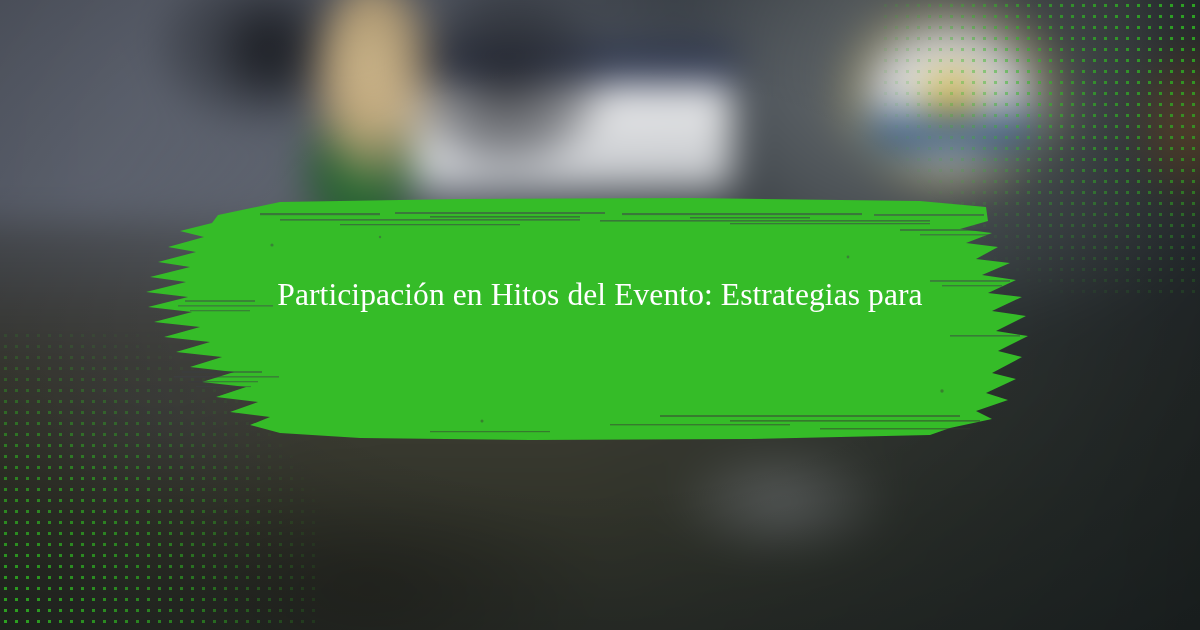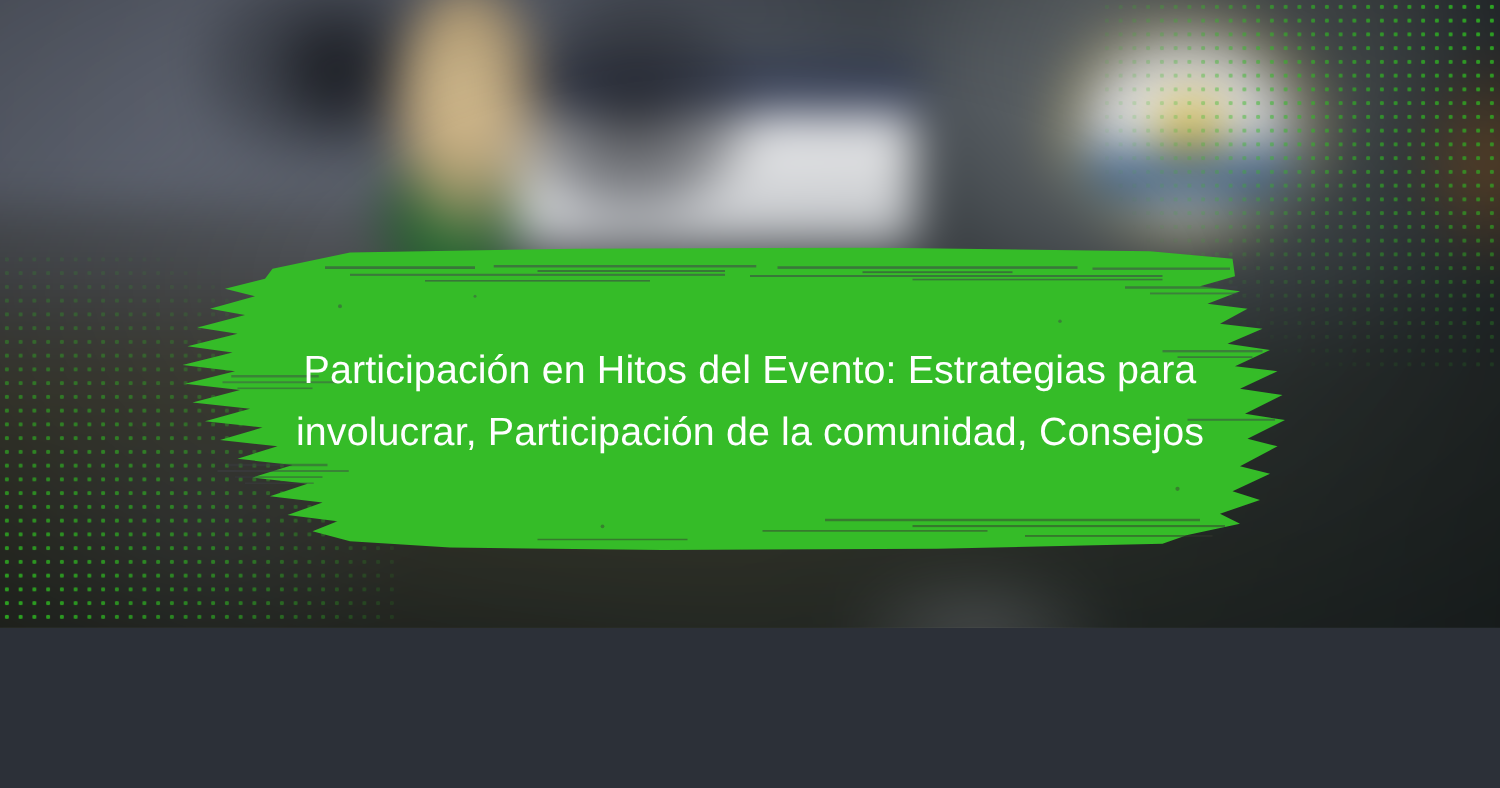--- a/index.html
+++ b/index.html
@@ -1,21 +1,21 @@
 <!DOCTYPE html>
 <html><head>
 <meta charset="utf-8">
 <style>
   html,body{margin:0;padding:0;}
   body{
     width:1200px;height:630px;overflow:hidden;
     font-family:"Liberation Sans", sans-serif;
     background:#2c3038;
   }
-  #card{position:relative;width:1200px;height:502px;overflow:hidden;}
+  #card{position:relative;width:1200px;height:630px;overflow:hidden;font-family:Liberation Serif, serif;}
 
   
   .bg-layer{position:absolute;inset:-60px;}
   .bg-base{
     background:
       radial-gradient(circle at 78% 13%, rgba(236,238,240,.95) 0 9%, rgba(225,228,232,.55) 14%, rgba(0,0,0,0) 24%),
       linear-gradient(to bottom,
         #555a66 0%, #565b67 12%, #5a5f69 24%,
         #52565c 38%, #45474a 50%,
         #3b3d39 62%, #33362f 74%,
@@ -216,16 +216,15 @@
         <circle cx="718" cy="72" r="1.4" fill="#3f4249"></circle>
         <circle cx="352" cy="236" r="1.5" fill="#383b33"></circle>
         <circle cx="812" cy="206" r="1.7" fill="#3a3d35"></circle>
         <circle cx="250" cy="52" r="1.2" fill="#41444b"></circle>
       </g>
     </svg>
   </div>
 
   <div id="title-wrap">
     <div class="title-line">Participación en Hitos del Evento: Estrategias para</div>
-    <div class="title-line">involucrar, Participación de la comunidad, Consejos</div>
   </div>
 
 </div>
 
 </body></html>

